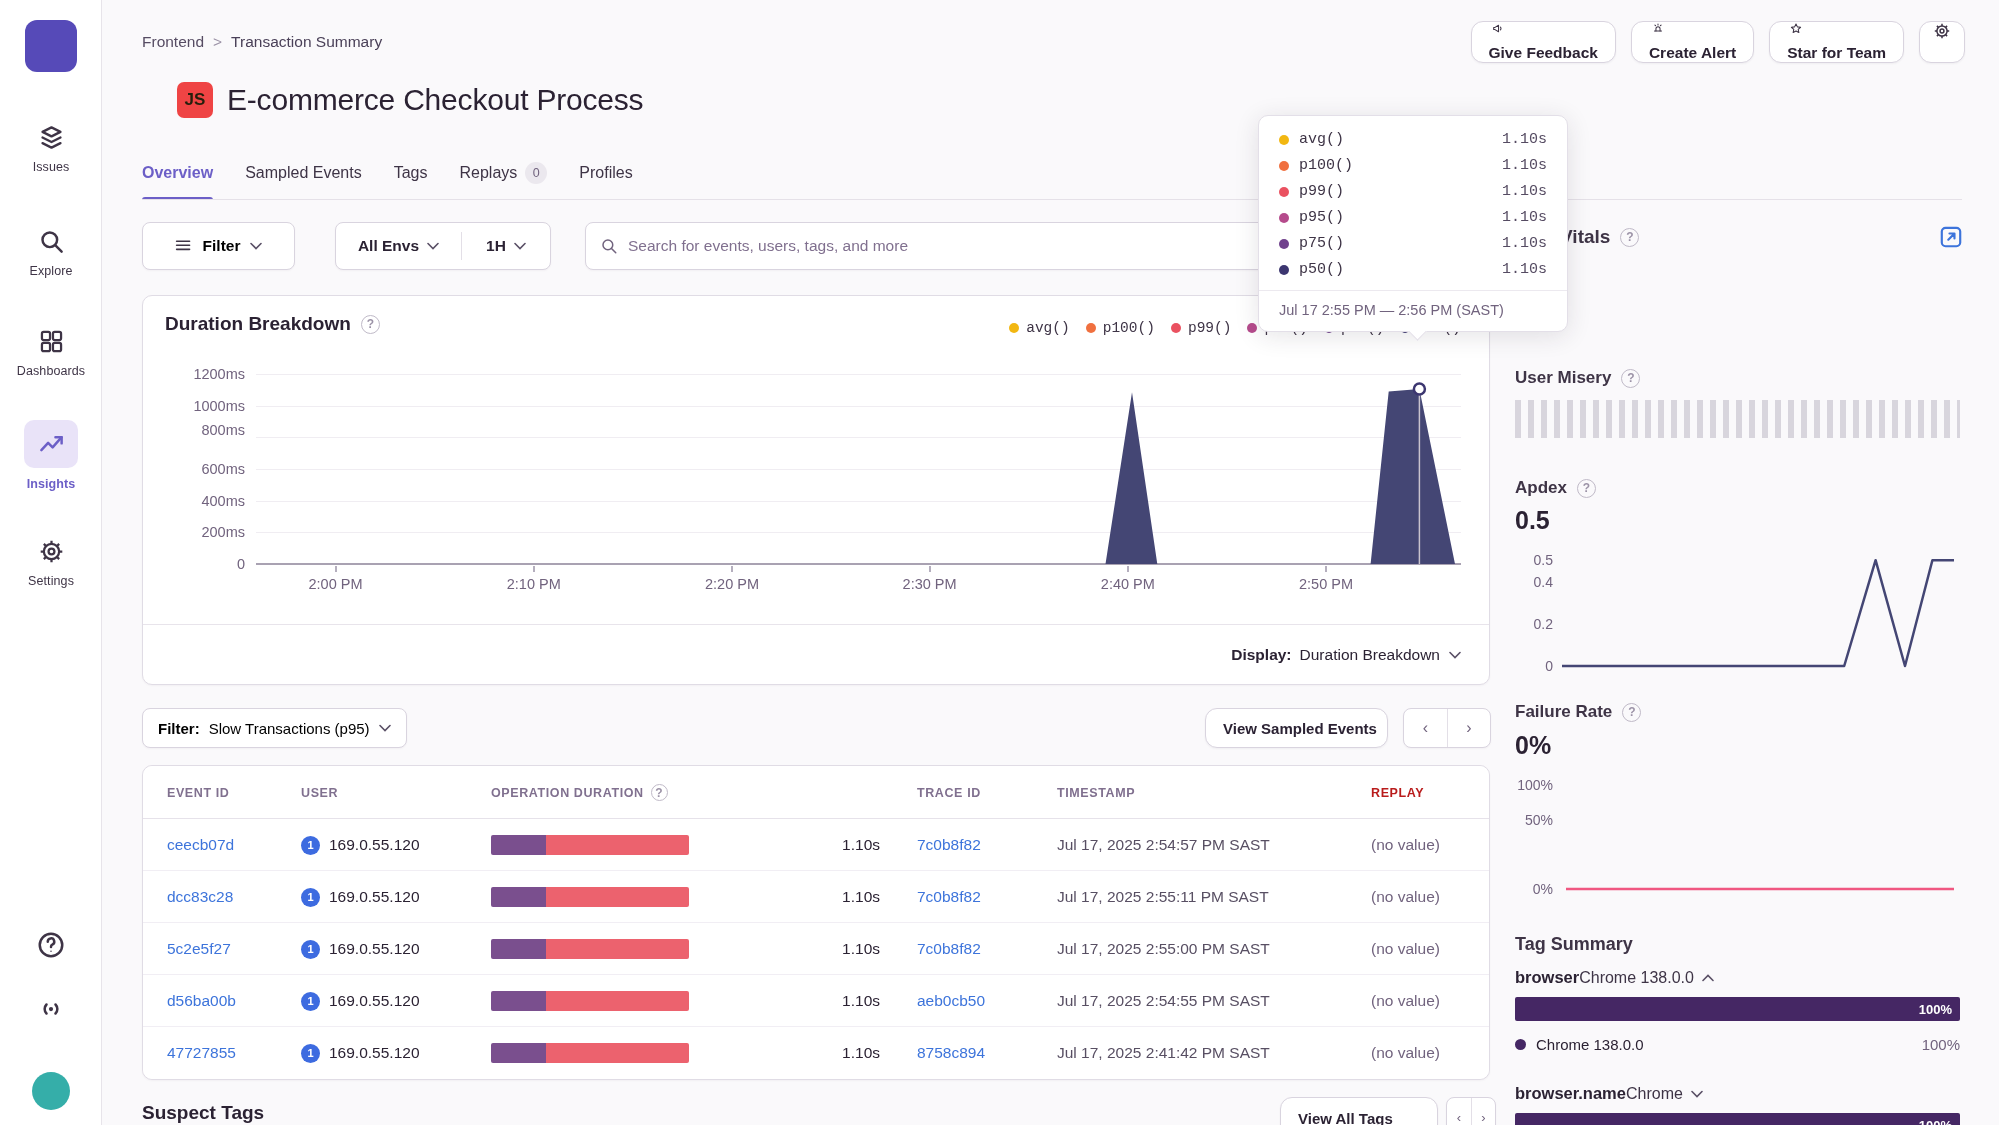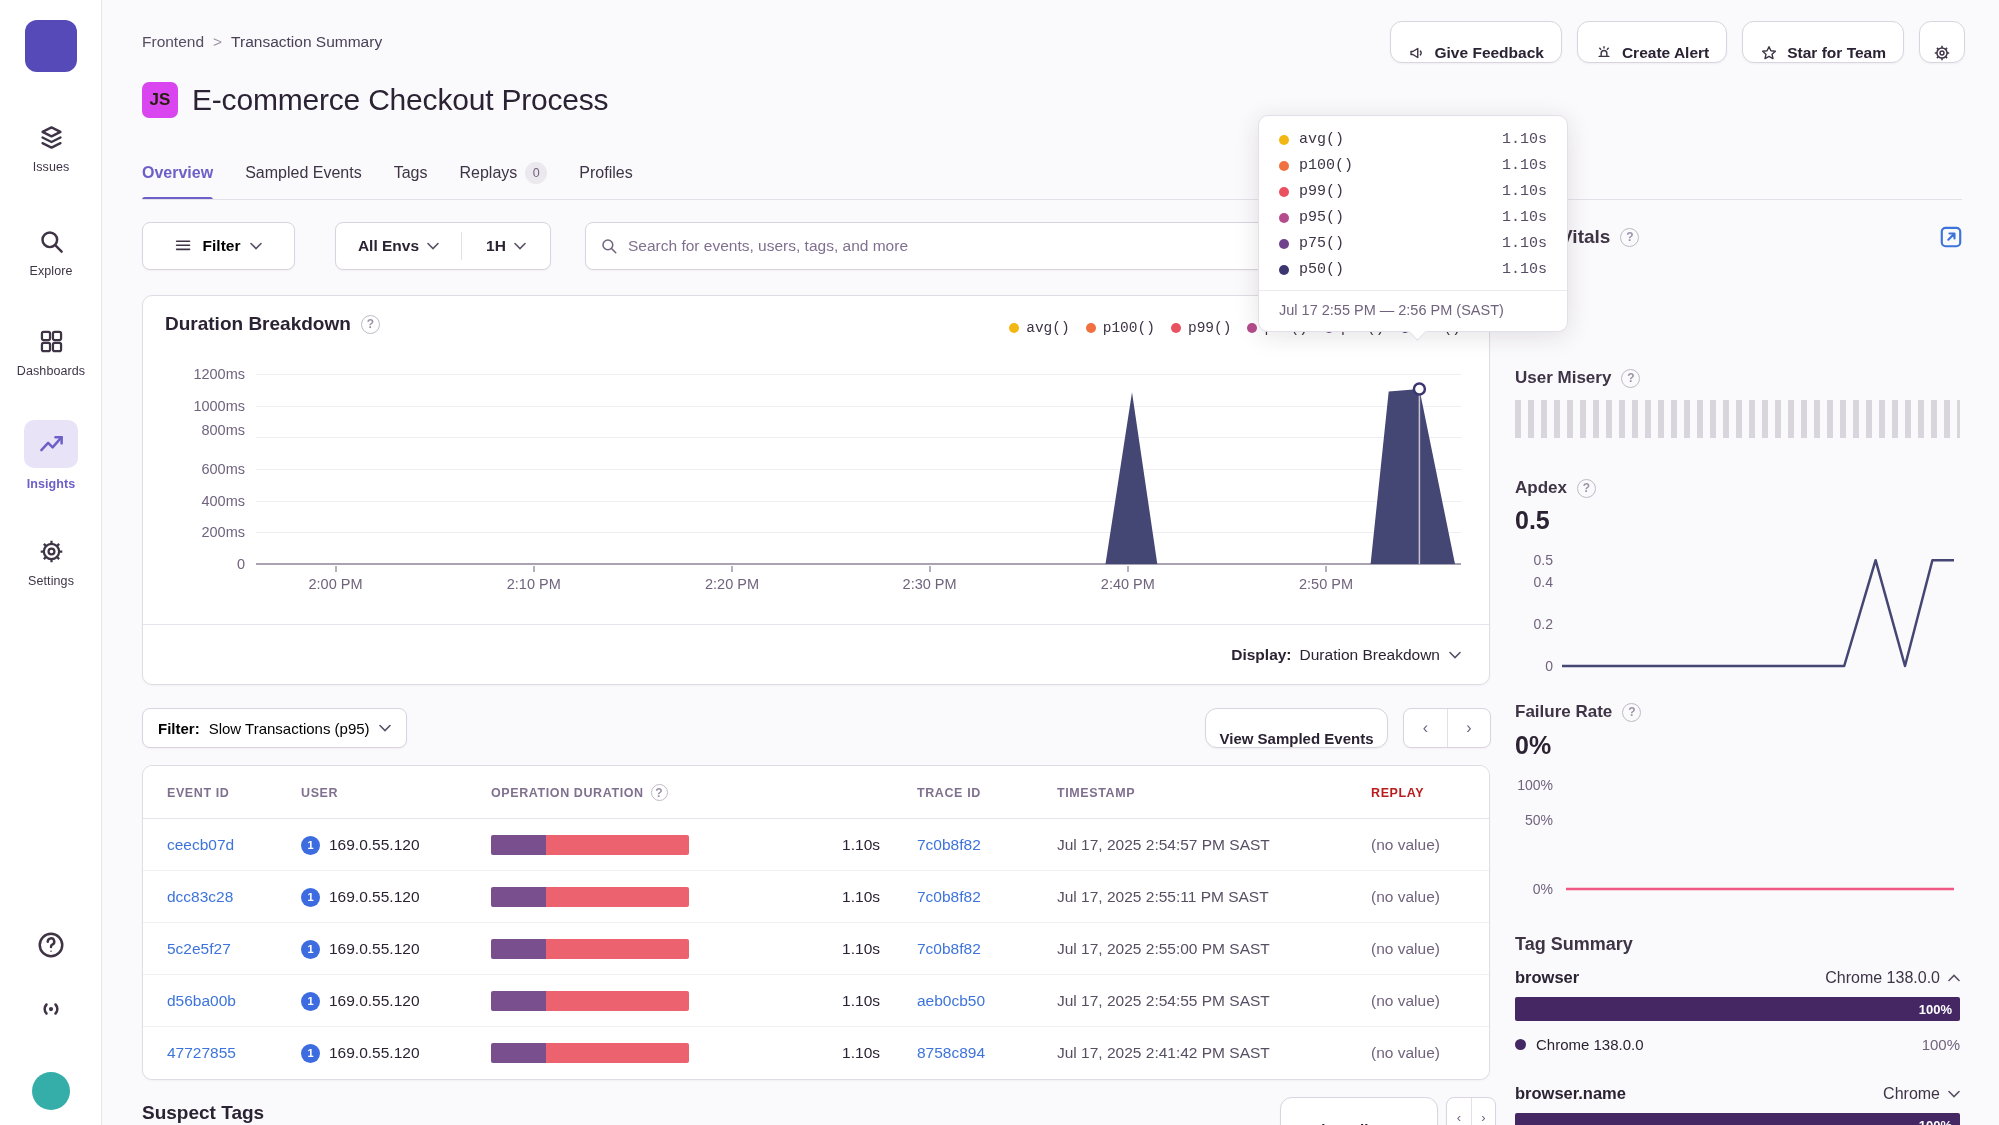--- a/index.html
+++ b/index.html
@@ -18,23 +18,23 @@
   .nav-item.active .nav-ic { width:54px; height:48px; background:#E9E3F8; border-radius:10px; color:#6C5FC7; }
   .nav-item.active .nav-ic svg { width:27px; height:27px; }
   .nav-item.active .nav-lb { color:#6C5FC7; font-weight:700; }
   .side-round { position:absolute; left:36px; width:30px; height:30px; color:#3E3446; }
   .avatar { position:absolute; left:32px; top:1072px; width:38px; height:38px; border-radius:50%; }
 
   
   #breadcrumb { left:142px; top:33px; display:flex; gap:9px; font-size:15.5px; color:#564C63; align-items:center; }
   #breadcrumb .bc2 { color:#4A4058; }
   #actions { top:21px; right:34px; display:flex; gap:15px; }
-  .btn { display:inline-flex; align-items:flex-end; gap:9px; height:42px; padding:0 17px; background:#fff;
+  .btn { display:inline-flex; align-items:flex-start; gap:9px; height:42px; padding:0 17px; background:#fff;
          border:1px solid #D9D4DF; border-radius:12px; font-size:15.5px; font-weight:700; color:#2B2233;
-         box-shadow:0 1px 2px rgba(43,34,51,.05); cursor:pointer; white-space:nowrap; }
+         box-shadow:0 1px 2px rgba(43,34,51,.05); cursor:pointer; white-space:nowrap;flex-direction:column; }
   .btn svg { width:18px; height:18px; color:#3E3446; }
   .btn.icon-only { padding:0 13px; }
   #title-row { left:142px; top:82px; display:flex; align-items:center; gap:14px; }
   .js-badge { width:36px; height:36px; border-radius:7px; display:flex; align-items:center; justify-content:center;
               font-size:17px; font-weight:800; color:#241F0C; }
   #page-title { font-size:30px; font-weight:400; letter-spacing:-.2px; }
 
   
   #tabs-border { left:142px; right:37px; top:199px; height:1px; background:#E5E1E8; }
   #tabs { left:142px; top:146px; height:54px; display:flex; gap:32px; align-items:center; }
@@ -138,21 +138,21 @@
             background:repeating-linear-gradient(90deg,#D8D5DD 0 6px, rgba(0,0,0,0) 6px 13px); }
   #apdex-head { left:1515px; top:478px; font-size:17px; }
   .big-stat { font-size:25px; font-weight:700; color:#2B2233; }
   #apdex-val { left:1515px; top:506px; }
   .mini-lab { position:absolute; width:40px; text-align:right; font-size:14px; color:#71637E; }
   #svg-apdex { position:absolute; left:1562px; top:556px; width:392px; height:112px; overflow:visible; }
   #fail-head { left:1515px; top:702px; font-size:17px; }
   #fail-val { left:1515px; top:731px; }
   #svg-failure { position:absolute; left:1566px; top:790px; width:388px; height:101px; overflow:visible; }
   #ts-head { left:1515px; top:934px; font-size:18px; }
-  .tag-row { position:absolute; left:1515px; width:445px; display:flex; align-items:center; justify-content:space-between; }
+  .tag-row { position:absolute; left:1515px; width:445px; display:flex; align-items:center; }
   .tag-key { font-size:16.5px; font-weight:700; }
   .tag-val { display:flex; align-items:center; gap:8px; font-size:16px; color:#3E3446; cursor:pointer; }
   .tag-bar { position:absolute; left:1515px; width:445px; height:24px; border-radius:2px; display:flex; align-items:center;
              justify-content:flex-end; padding-right:8px; color:#fff; font-size:13px; font-weight:700; }
   .tag-leg { position:absolute; left:1515px; width:445px; display:flex; align-items:center; gap:10px; font-size:15px; color:#2B2233; }
   .tag-leg .pct { margin-left:auto; color:#71637E; }
 </style>
 </head>
 <body>
 
@@ -262,21 +262,21 @@
     <button class="btn icon-only">
       <svg viewBox="0 0 24 24" fill="none" stroke="currentColor" stroke-width="2">
           <circle cx="12" cy="12" r="6.8"></circle>
           <circle cx="12" cy="12" r="2.6"></circle>
           <path d="M12 2.4v3M12 18.6v3M2.4 12h3M18.6 12h3M5.2 5.2l2.1 2.1M16.7 16.7l2.1 2.1M18.8 5.2l-2.1 2.1M7.3 16.7l-2.1 2.1"></path>
         </svg>
     </button>
   </div>
 
   <div id="title-row" class="abs">
-    <span class="js-badge" style="background: #d946ef;">JS</span>
+    <span class="js-badge" style="background: #ef4444; margin-left: 35px;">JS</span>
     <h1 id="page-title">E-commerce Checkout Process</h1>
   </div>
 
   <div id="tabs" class="abs">
     <div class="tab active">
       <span>Overview</span>
         <div class="underline"></div>
     </div>
     <div class="tab">
         <span>Sampled Events</span>

